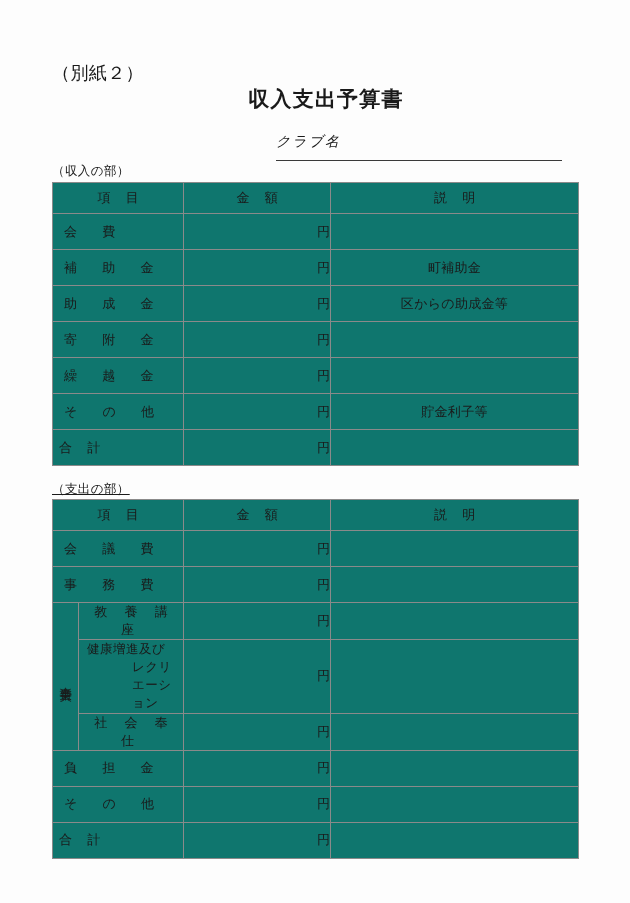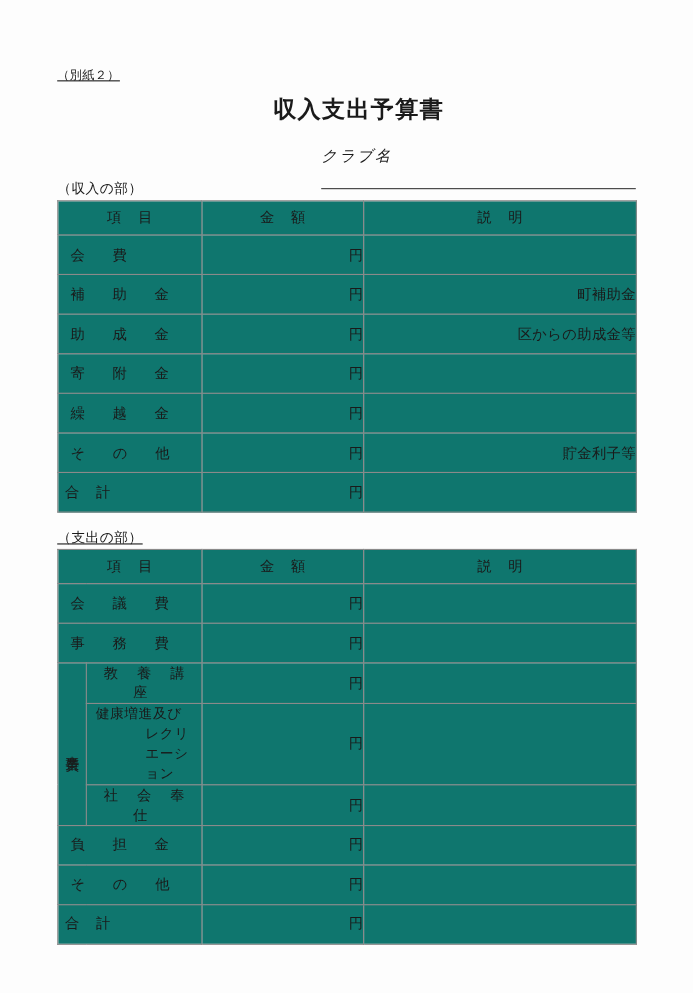--- a/index.html
+++ b/index.html
@@ -20,45 +20,44 @@
     position: absolute;
     inset: 0;
     background: #fdfdfd;
   }
 
   
   .doc-ref {
     position: absolute;
     left: 52px;
     top: 61px;
-    font-size: 11px;
+    font-size: 18px;
     letter-spacing: 0.4px;
     white-space: nowrap;
-    text-decoration: underline;
   }
 
   .doc-title {
     position: absolute;
     left: 0;
     right: 12px;
     top: 85px;
     text-align: center;
     font-size: 21px;
     font-weight: bold;
     letter-spacing: 1.2px;
     padding-left: 34px;
   }
 
   .clubname-row {
     position: absolute;
-    left: 292px;
+    left: 276px;
     top: 133px;
     width: 286px;
     border-bottom: 1px solid #3a3a3a;
-    padding-bottom: 20px;
+    padding-bottom: 9px;
     font-size: 14px;
     font-style: italic;
     letter-spacing: 2px;
   }
 
   
   .section-label {
     position: absolute;
     left: 52px;
     font-size: 12.5px;
@@ -154,21 +153,21 @@
   td.amount-cell {
     height: 35px;
     text-align: right;
     padding-right: 9px;
     font-size: 13px;
   }
 
   
   td.desc-cell {
     height: 35px;
-    text-align: right;
+    text-align: center;
     padding-left: 5px;
     font-size: 12.5px;
     letter-spacing: 0.3px;
   }
 </style>
 </head>
 <body>
 
 <div class="page">
 

